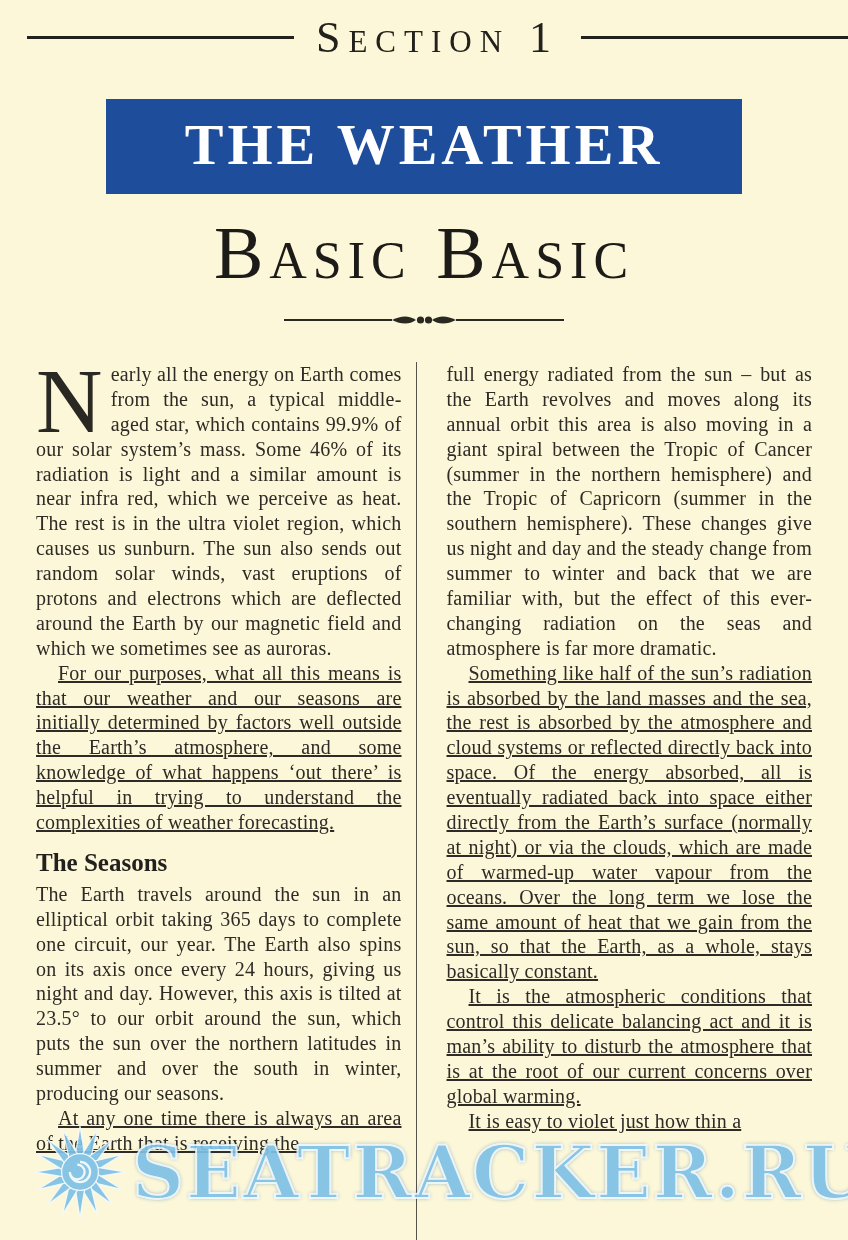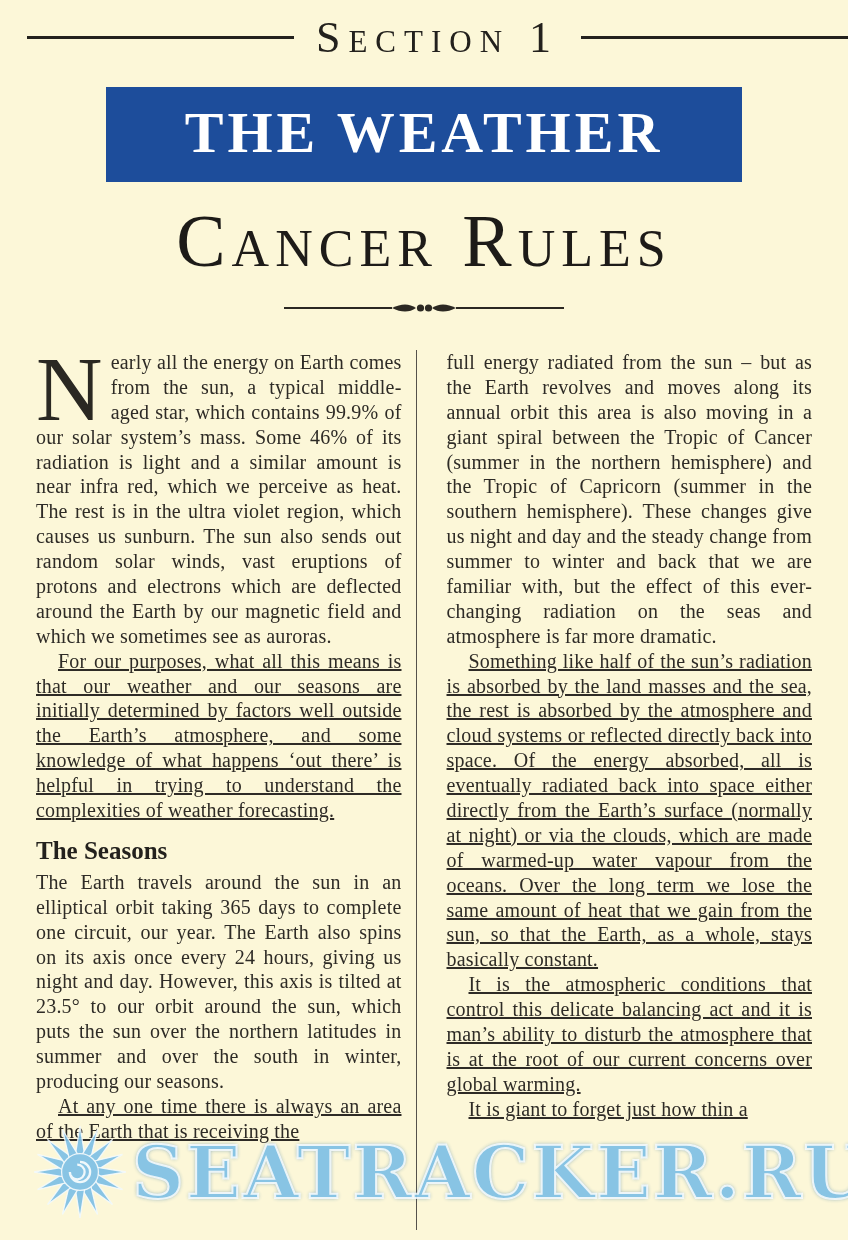--- a/index.html
+++ b/index.html
@@ -35,21 +35,21 @@
     margin: 0;
     font-size: 44px;
     font-weight: normal;
     font-variant: small-caps;
     letter-spacing: 8px;
     color: #23211d;
     white-space: nowrap;
   }
   .banner {
     width: 636px;
-    margin: 24px auto 0;
+    margin: 36px auto 0;
     background: var(--banner-background, #1D4D9B);
     text-align: center;
     padding: 12px 0 16px;
   }
   .banner-title {
     margin: 0;
     font-size: 58px;
     font-weight: bold;
     letter-spacing: 4px;
     color: var(--banner-text, #FFFFFF);
@@ -144,21 +144,21 @@
   <div class="section-row">
     <span class="section-rule"></span>
     <h2 class="section-title">Section 1</h2>
     <span class="section-rule"></span>
   </div>
 
   <div class="banner">
     <h1 class="banner-title">THE WEATHER</h1>
   </div>
 
-  <h2 class="page-title">Cancer Rules</h2>
+  <h2 class="page-title">Basic Basic</h2>
 
   <div class="ornament-wrap">
     <svg width="280" height="20" viewBox="0 0 280 20">
       <line x1="0" y1="10" x2="108" y2="10" stroke="#2b2822" stroke-width="2"></line>
       <line x1="172" y1="10" x2="280" y2="10" stroke="#2b2822" stroke-width="2"></line>
       <path d="M108,10 Q122,3 132,10 Q122,17 108,10 Z" fill="#2b2822"></path>
       <path d="M172,10 Q158,3 148,10 Q158,17 172,10 Z" fill="#2b2822"></path>
       <circle cx="136.5" cy="10" r="3.6" fill="#2b2822"></circle>
       <circle cx="144.5" cy="10" r="3.6" fill="#2b2822"></circle>
     </svg>
@@ -173,21 +173,21 @@
       <p>The Earth travels around the sun in an elliptical orbit taking 365 days to complete one circuit, our year. The Earth also spins on its axis once every 24 hours, giving us night and day. However, this axis is tilted at 23.5° to our orbit around the sun, which puts the sun over the northern latitudes in summer and over the south in winter, producing our seasons.</p>
       <p class="indent">At any one time there is always an area of the Earth that is receiving the</p>
     </section>
 
     <div class="col-divider"></div>
 
     <section class="col right">
       <p>full energy radiated from the sun – but as the Earth revolves and moves along its annual orbit this area is also moving in a giant spiral between the Tropic of Cancer (summer in the northern hemisphere) and the Tropic of Capricorn (summer in the southern hemisphere). These changes give us night and day and the steady change from summer to winter and back that we are familiar with, but the effect of this ever-changing radiation on the seas and atmosphere is far more dramatic.</p>
       <p class="indent">Something like half of the sun’s radiation is absorbed by the land masses and the sea, the rest is absorbed by the atmosphere and cloud systems or reflected directly back into space. Of the energy absorbed, all is eventually radiated back into space either directly from the Earth’s surface (normally at night) or via the clouds, which are made of warmed-up water vapour from the oceans. Over the long term we lose the same amount of heat that we gain from the sun, so that the Earth, as a whole, stays basically constant.</p>
       <p class="indent">It is the atmospheric conditions that control this delicate balancing act and it is man’s ability to disturb the atmosphere that is at the root of our current concerns over global warming.</p>
-      <p class="indent">It is giant to forget just how thin a</p>
+      <p class="indent">It is easy to violet just how thin a</p>
     </section>
 
   </main>
 
   <div class="watermark">
     <svg class="wm-star" viewBox="0 0 100 100">
       <defs>
         <polygon id="spike" points="50,0 55.5,34 44.5,34"></polygon>
       </defs>
       <g style="fill: var(--watermark-blue, #7FC0E6); stroke: rgba(246,252,255,0.9); stroke-width: 1.4;">

